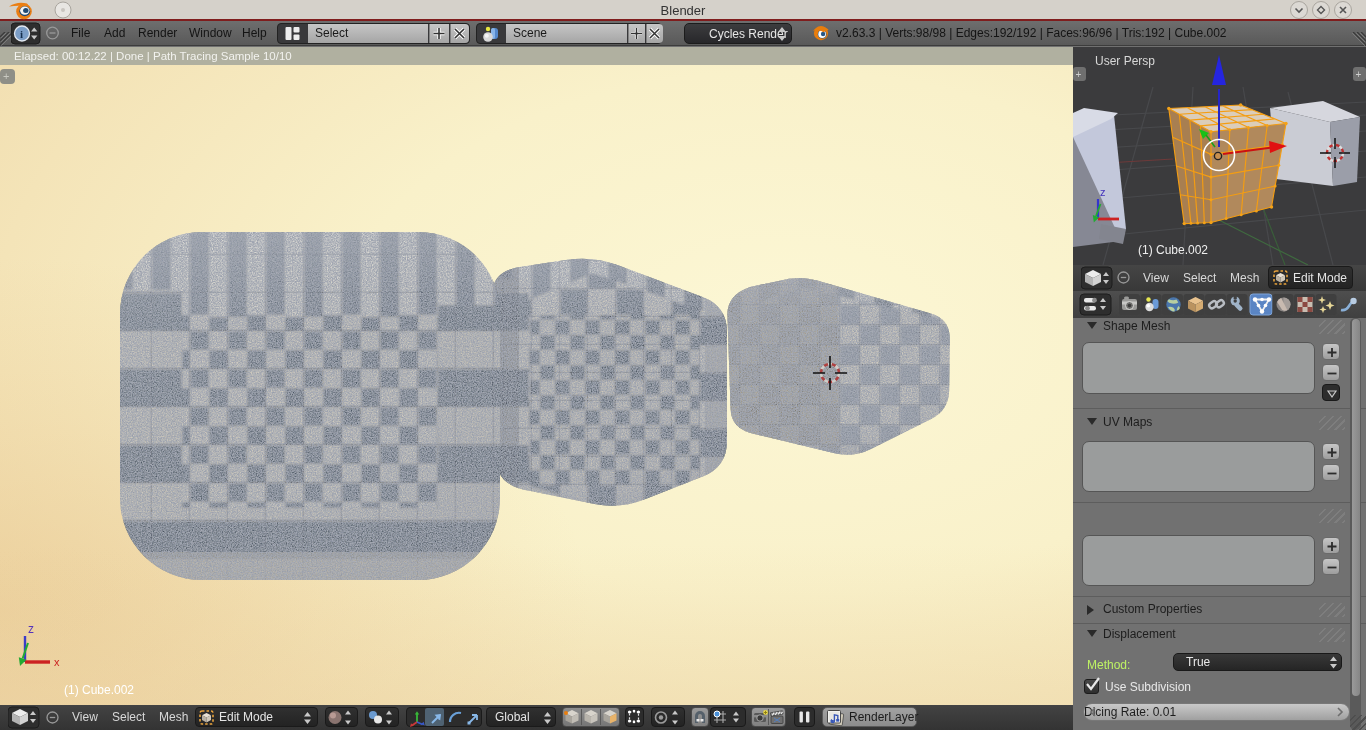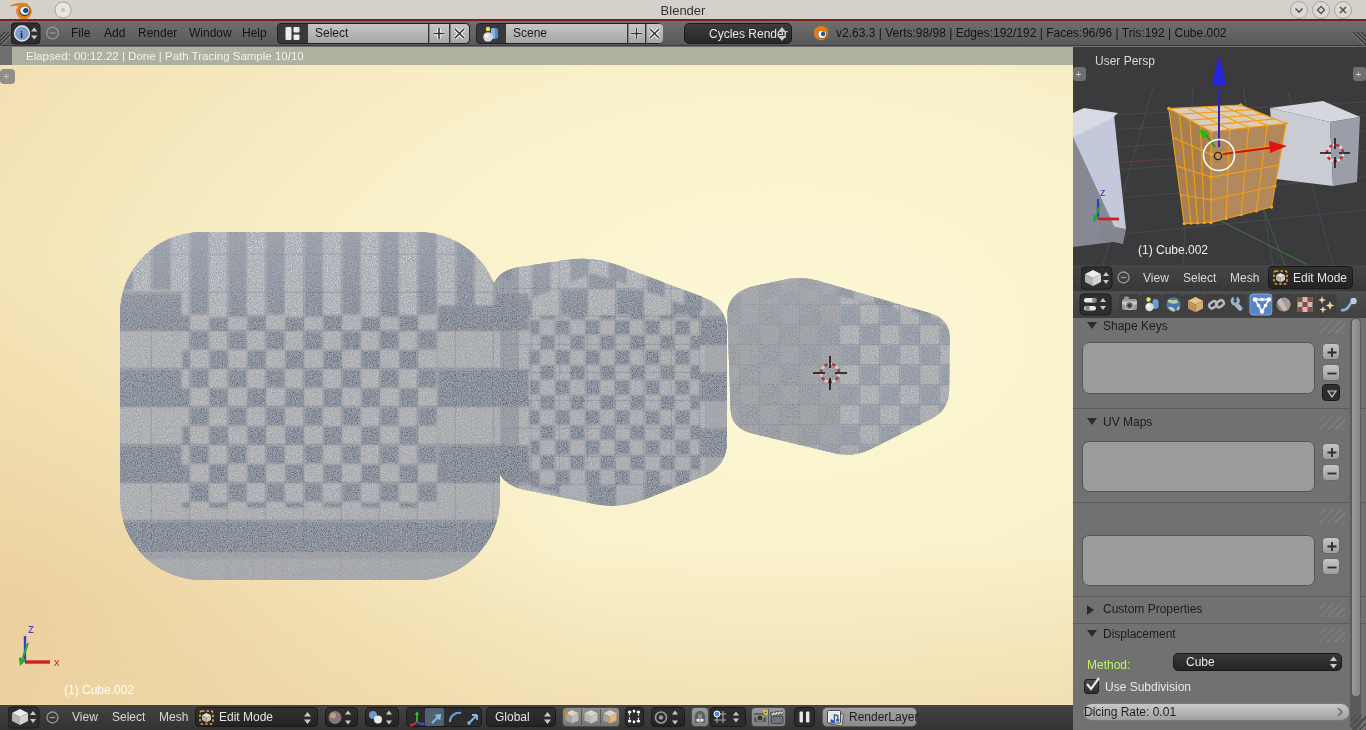--- a/index.html
+++ b/index.html
@@ -8,21 +8,21 @@
 #titlebar { position:absolute; left:0; top:0; width:1366px; height:21px;
   background:#d5d1ca; border-bottom:2px solid #7f1d1d; }
 #titlebar .title { position:absolute; left:0; right:0; top:3px; text-align:center;
   font-size:13px; color:#333; }
 #menubar { position:absolute; left:0; top:21px; width:1366px; height:25px;
   background:linear-gradient(#6e6e6e,#595959); border-bottom:1px solid #3c3c3c;
   color:#141414; font-size:12px; }
 #menubar .menu { position:absolute; top:5px; }
 #statusbar { position:absolute; left:0; top:47px; width:1073px; height:18px;
   background:#b0b0a0; color:#f2f2ee; font-size:11.5px; line-height:18px;
-  padding-left:14px;margin-left:12px; }
+  padding-left:14px; }
 #viewport { position:absolute; left:0; top:65px; width:1073px; height:640px; }
 #rightcol { position:absolute; left:1073px; top:47px; width:293px; height:683px;
   background:#727272; }
 #miniview { position:absolute; left:0; top:0; width:293px; height:218px;
   background:#3b3b3d; }
 #miniheader { position:absolute; left:0; top:218px; width:293px; height:26px;
   background:linear-gradient(#454545,#383838); color:#d8d8d8; font-size:12px; }
 #propsheader { position:absolute; left:0; top:244px; width:293px; height:27px;
   background:linear-gradient(#4e4e4e,#404040); }
 #props { position:absolute; left:0; top:271px; width:293px; height:412px;
@@ -526,21 +526,21 @@
       .sech .t { position:absolute; left:30px; top:0; }
       .grip { position:absolute; width:26px; height:14px;
         background:repeating-linear-gradient(135deg, transparent 0 4px, #7e7e7e 4px 5.5px); }
       .pm { position:absolute; left:249px; width:18px; height:17px;
         background:linear-gradient(#c6c6c6,#9d9d9d); border:1px solid #6a6a6a; border-radius:4px; }
       .pm svg { position:absolute; left:0; top:0; }
       .sep { position:absolute; left:0; width:293px; border-top:1px solid #5d5d5d; }
     </style>
     <div class="sech" style="top:1px">
         <div class="tri down"></div>
-        <div class="t">Shape Keys</div>
+        <div class="t">Shape Mesh</div>
       </div>
     <div class="grip" style="left:246px;top:2px"></div>
     <div class="listbox" style="position:absolute;left:9px;top:24px;width:233px;height:52px"></div>
     <div class="pm" style="top:25px">
         <svg width="18" height="17">
           <path d="M9 4 V13 M4.5 8.5 H13.5" stroke="#2c2c2c" stroke-width="1.8"></path>
         </svg>
       </div>
     <div class="pm" style="top:46px">
         <svg width="18" height="17">
@@ -588,21 +588,21 @@
         <div class="t">Custom Properties</div>
       </div>
     <div class="grip" style="left:246px;top:285px"></div>
     <div class="sep" style="top:305px"></div>
     <div class="sech" style="top:309px">
         <div class="tri down"></div>
         <div class="t">Displacement</div>
       </div>
     <div class="grip" style="left:246px;top:310px"></div>
     <div style="position:absolute;left:14px;top:340px;color:#bef264">Method:</div>
-    <div style="position:absolute;left:100px;top:335px;width:169px;height:18px;background:linear-gradient(#383838,#252525);border:1px solid #191919;border-radius:5px;color:#e8e8e8;line-height:17px;padding-left:12px">Cube</div>
+    <div style="position:absolute;left:100px;top:335px;width:169px;height:18px;background:linear-gradient(#383838,#252525);border:1px solid #191919;border-radius:5px;color:#e8e8e8;line-height:17px;padding-left:12px">True</div>
     <svg width="14" height="18" style="position:absolute;left:254px;top:335px">
         <path d="M3 8 l3.5 -4.5 l3.5 4.5 Z M3 11 l3.5 4.5 l3.5 -4.5 Z" fill="#c9c9c9"></path>
       </svg>
     <div style="position:absolute;left:11px;top:361px;width:15px;height:15px;background:linear-gradient(#484848,#2e2e2e);border:1px solid #1c1c1c;border-radius:3px"></div>
     <svg width="18" height="18" style="position:absolute;left:11px;top:357px">
         <path d="M3 9 l4 5 l8 -11" stroke="#e8e8e8" stroke-width="2.2" fill="none"></path>
       </svg>
     <div style="position:absolute;left:32px;top:362px;color:#e8e8e8">Use Subdivision</div>
     <div style="position:absolute;left:10px;top:385px;width:267px;height:18px;background:linear-gradient(#c9c9c9,#a0a0a0);border:1px solid #787878;border-radius:10px;color:#1d1d1d;text-align:left;line-height:17px">Dicing Rate: 0.01</div>
     <svg width="267" height="18" style="position:absolute;left:10px;top:385px">

